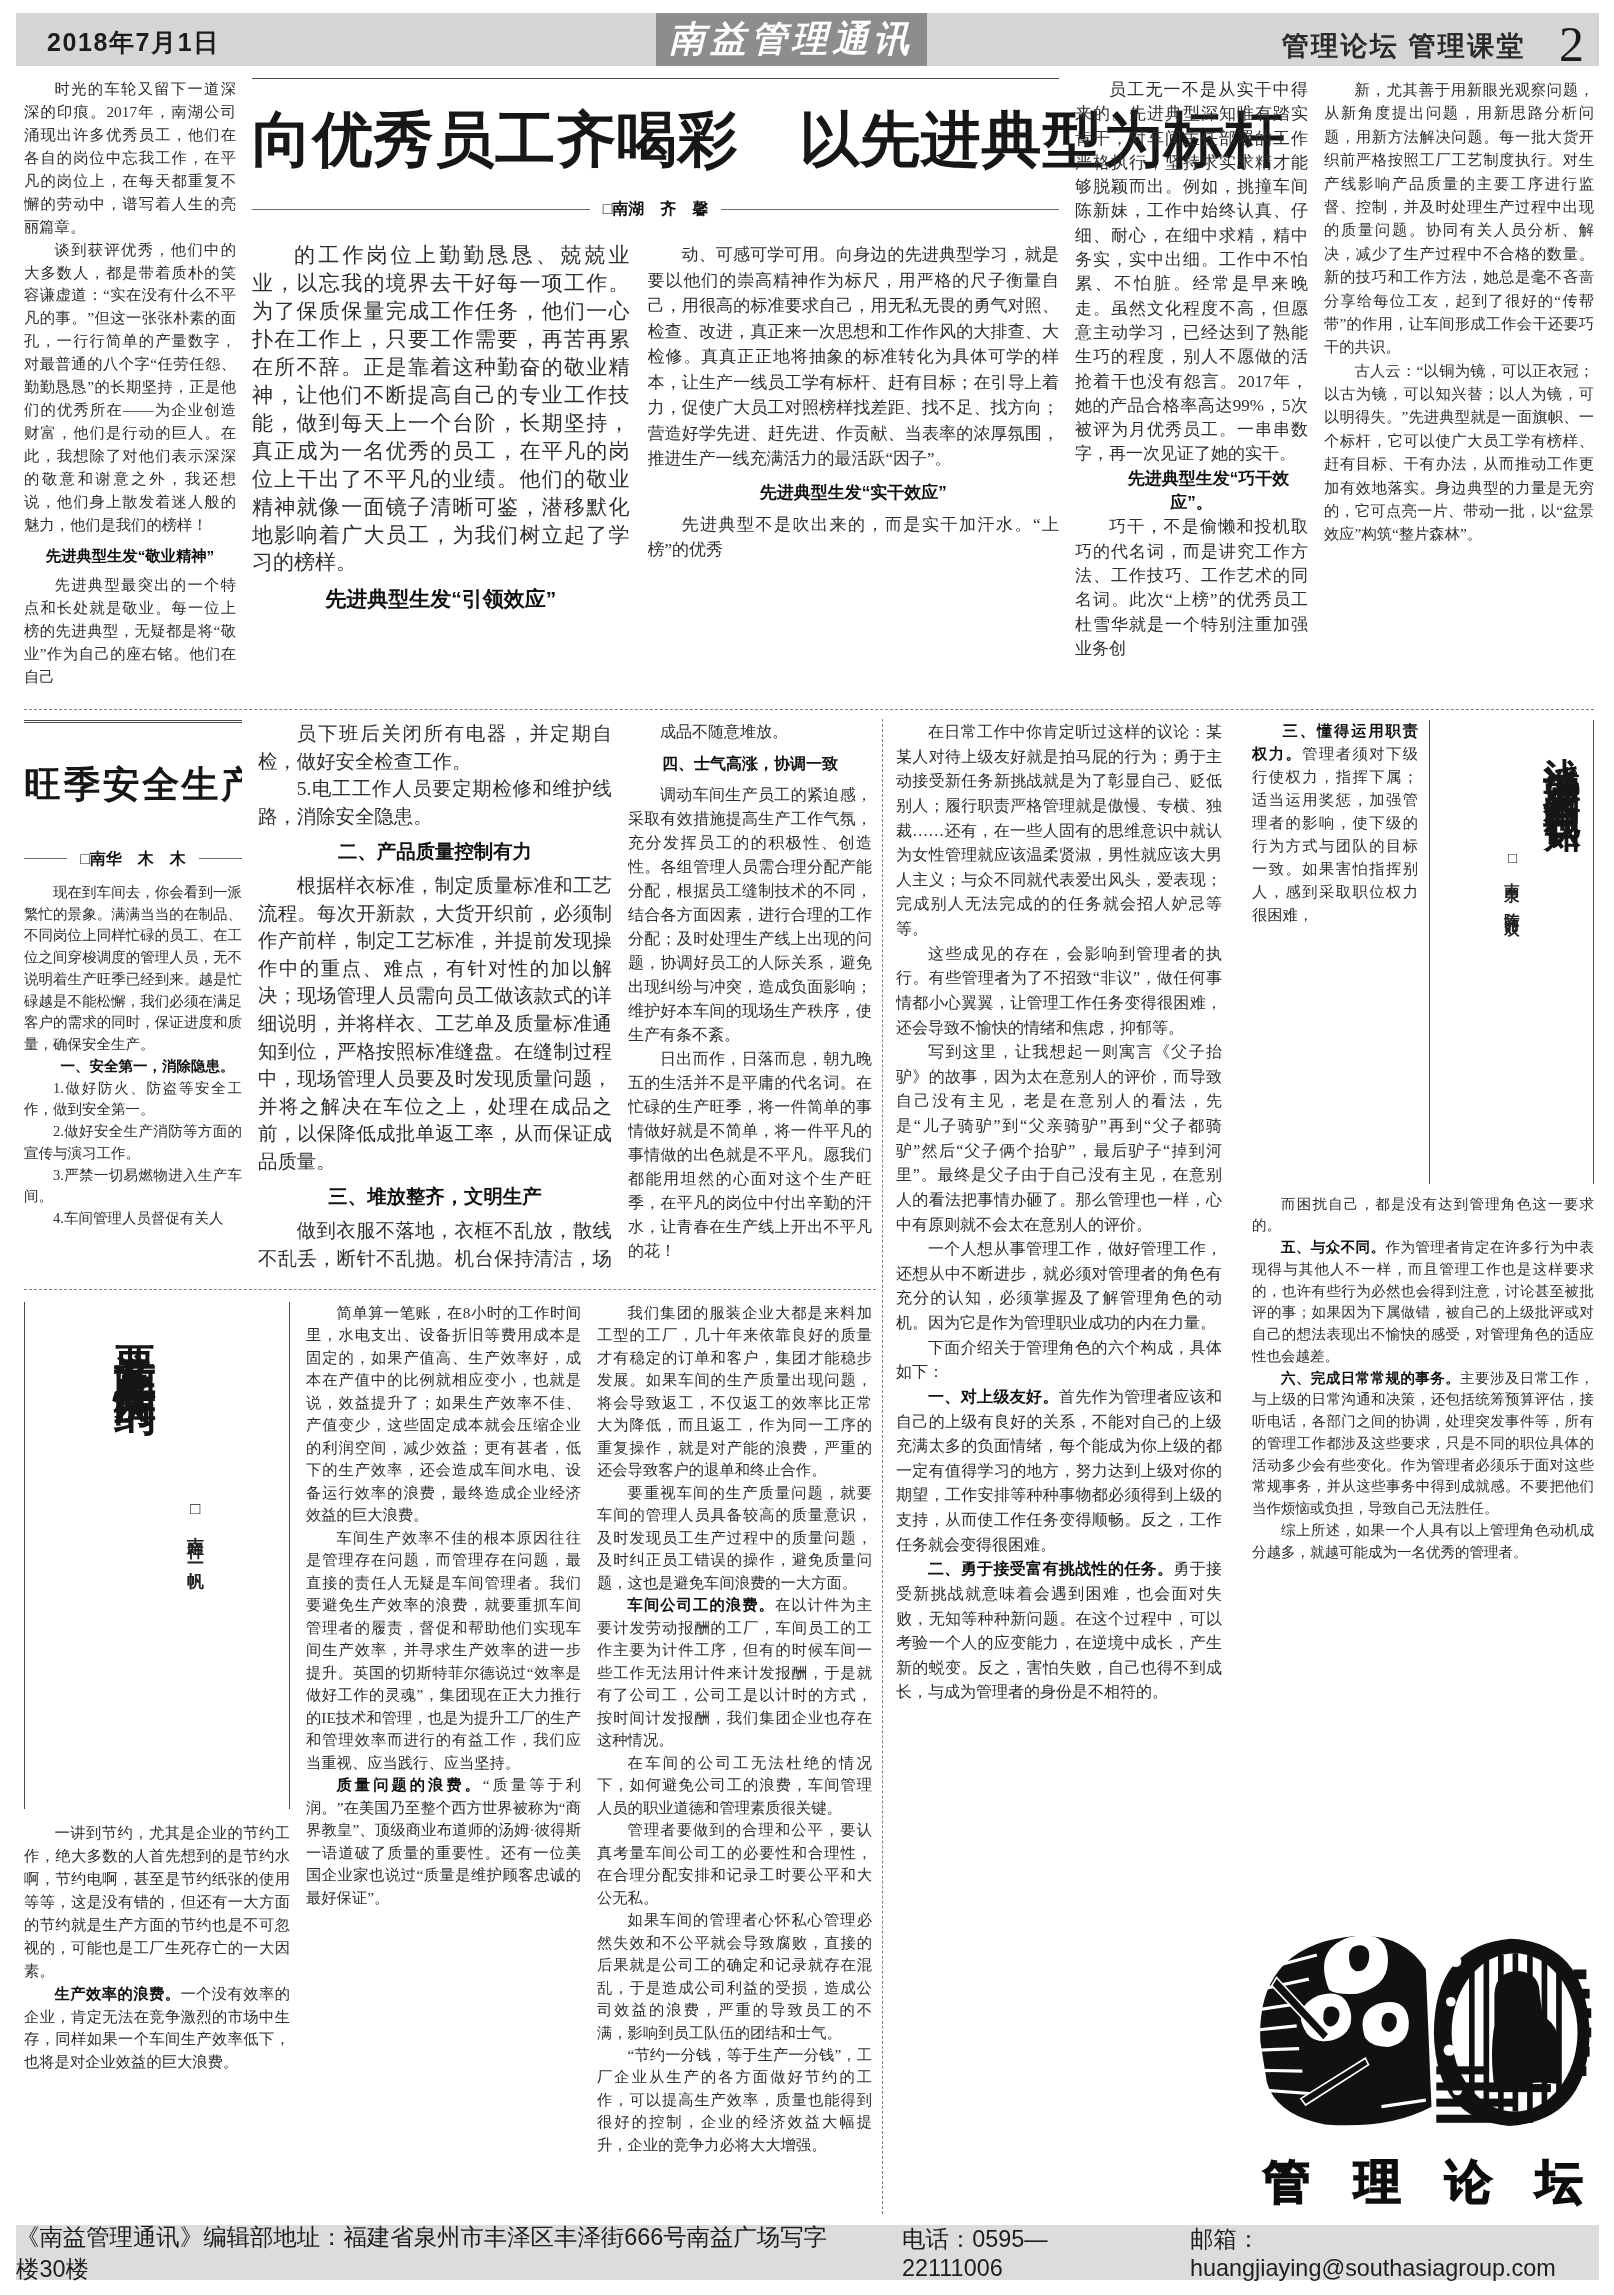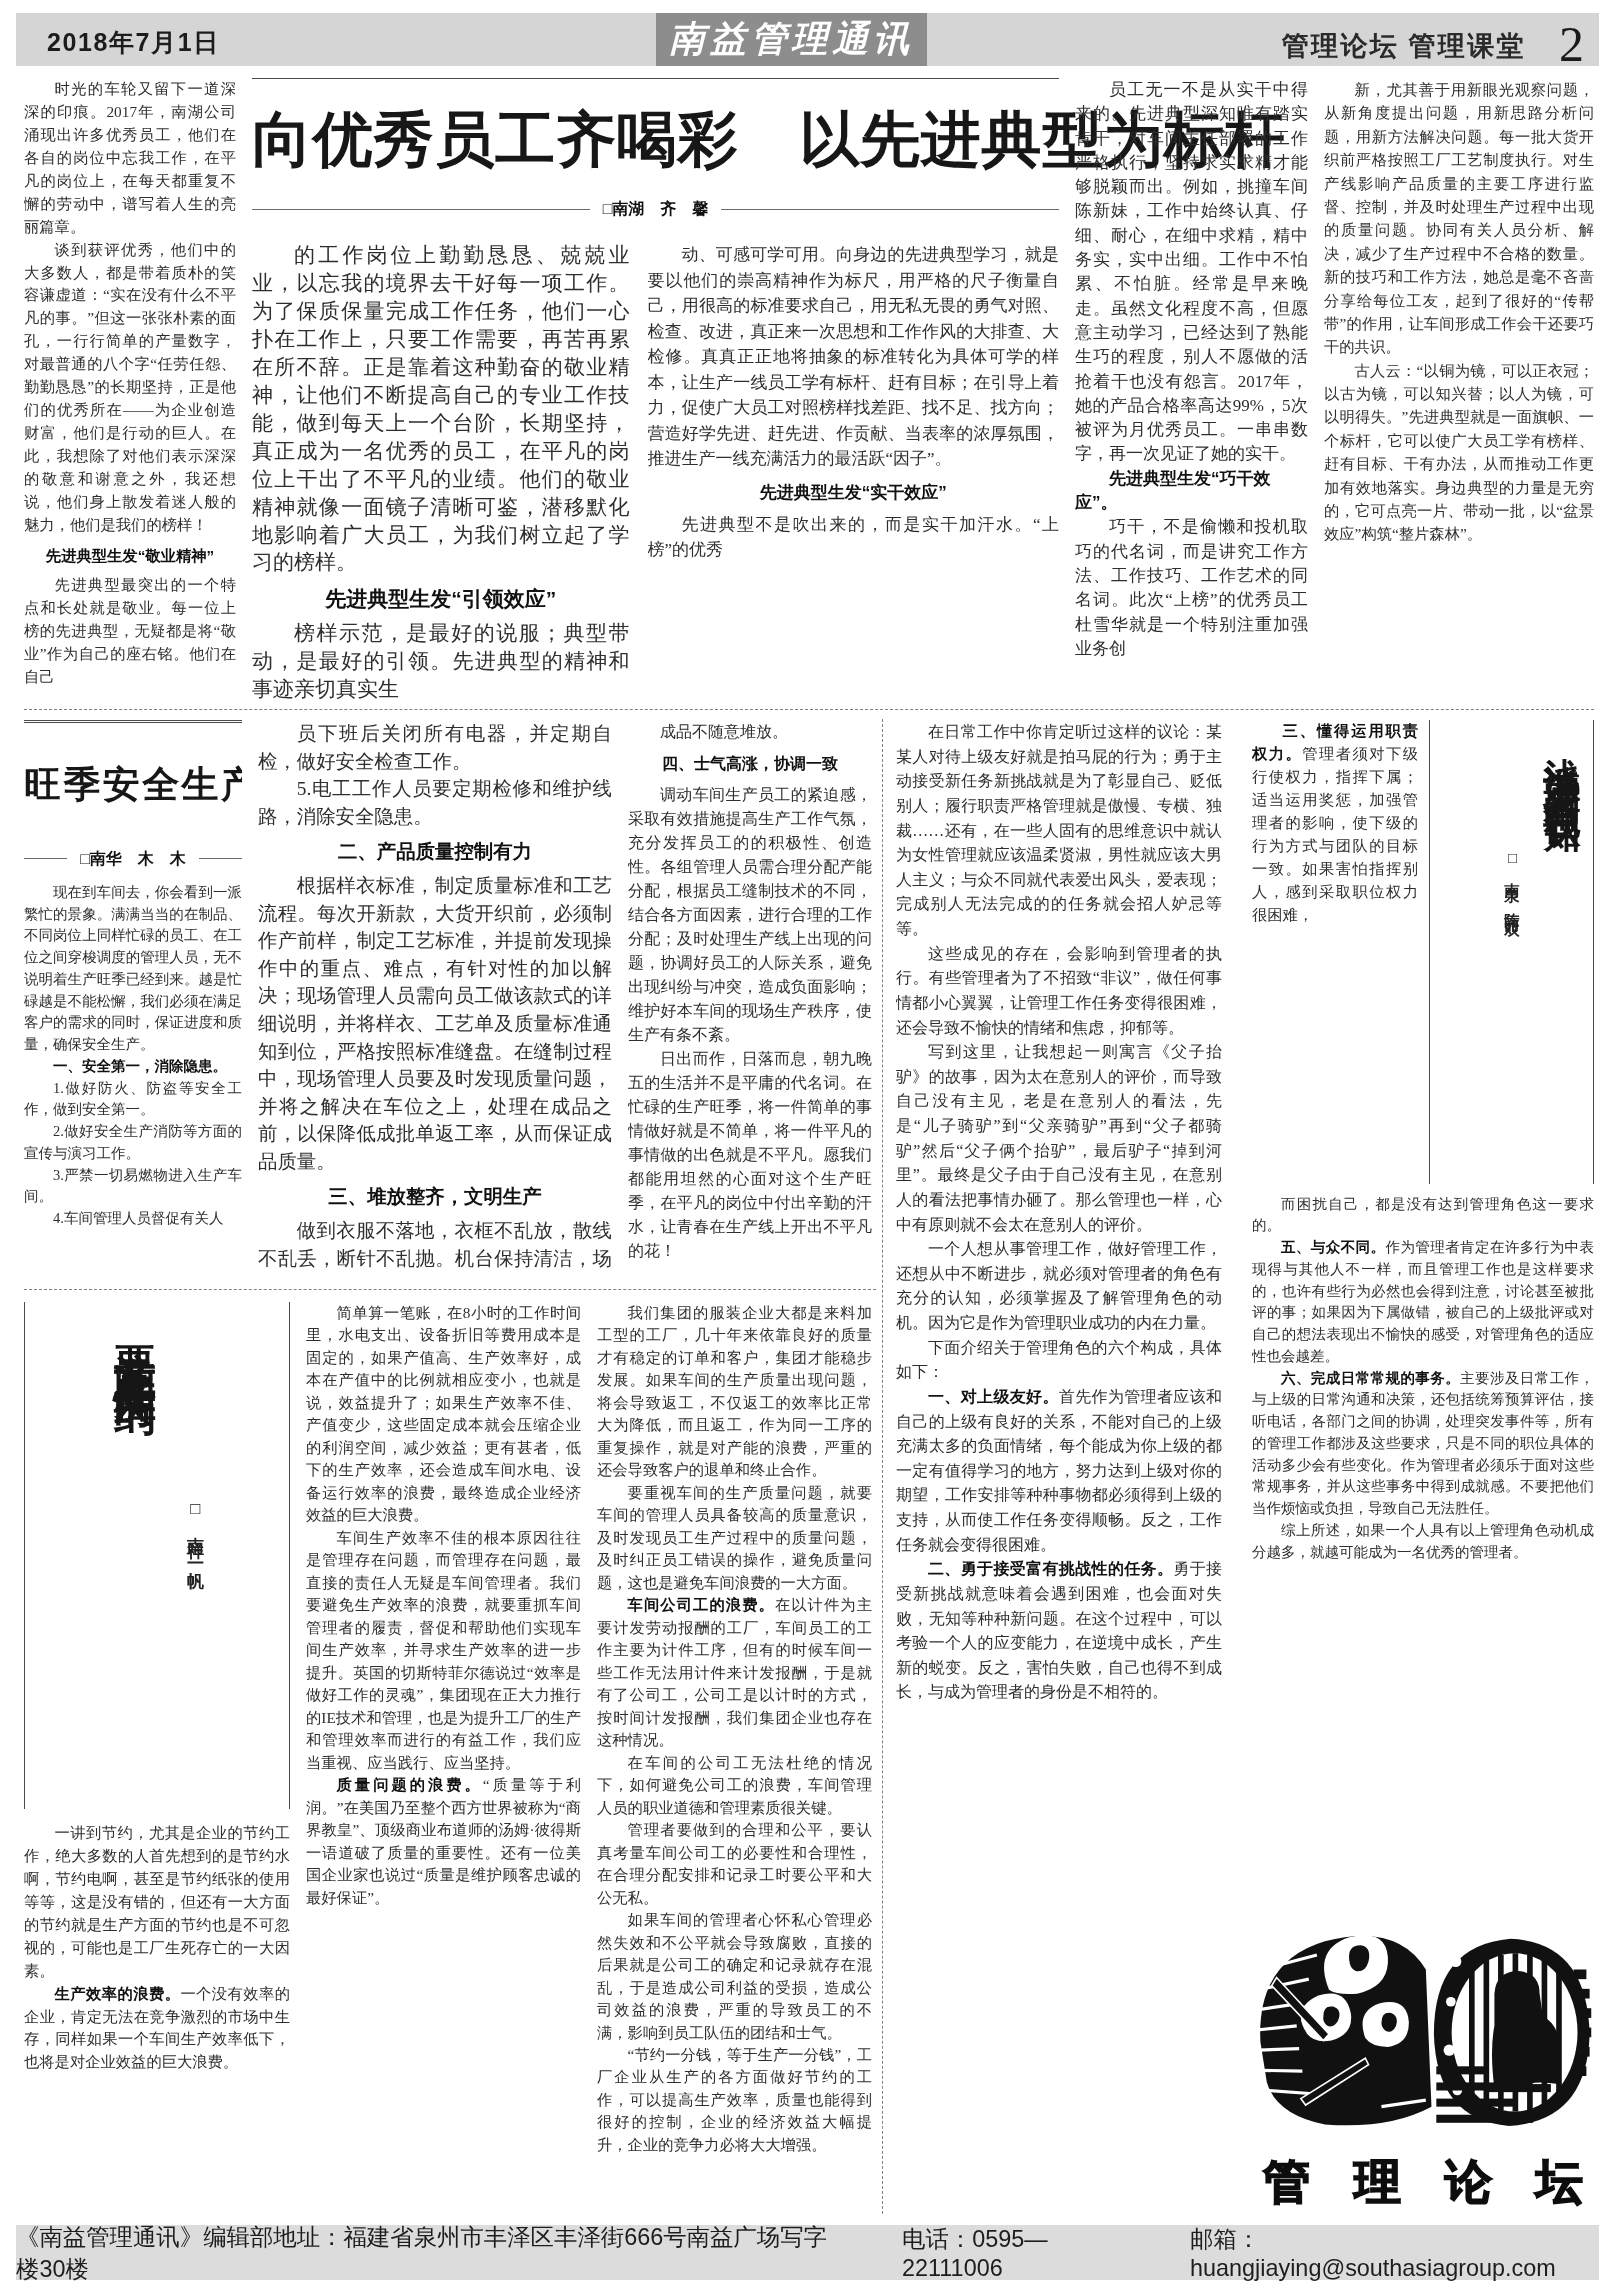--- a/index.html
+++ b/index.html
@@ -12,21 +12,21 @@
   
   .masthead-bar { position:absolute; left:16px; top:13px; width:1583px; height:53px; background:#d5d5d5; }
   .date { position:absolute; left:47px; top:26px; font-family:"Liberation Sans",sans-serif; font-weight:bold; font-size:25px; color:#1c1c1c; letter-spacing:1.6px;}
   .masthead-box { position:absolute; left:656px; top:13px; width:271px; height:53px; background:#8d8d8d; display:flex; align-items:center; justify-content:center; }
   .masthead-title { color:#ffffff; font-size:36px; font-weight:bold; letter-spacing:4.8px; font-style:italic;text-align:right; }
   .section-names { position:absolute; right:89px; top:27.5px; font-size:27px; font-weight:bold; color:#2a2a2a; letter-spacing:2.4px; }
   .page-num { position:absolute; right:31px; top:14.5px; font-size:50px; color:#1a1a1a; font-family:"Liberation Serif",serif; }
   
   .para { text-indent:2em; text-align:justify; line-height:inherit; }
   .subhead { text-align:center; font-family:"Liberation Sans","DejaVu Sans",sans-serif; font-weight:bold; color:#111; margin:8px 0 6.5px 0; }
-  .boldlead b, .boldline { font-family:"Liberation Sans","DejaVu Sans",sans-serif; font-weight:bold; color:#111; }
+  .boldlead b, .boldline { font-family:"Liberation Sans","DejaVu Sans",sans-serif; font-weight:bold; color:#111;text-align:center; }
   .boldline { display:block; text-indent:2em; }
   .col { overflow:hidden; }
   
   .art1 { position:absolute; left:24px; top:78px; width:1570px; height:623px; display:flex; gap:16px; }
   .a1c1 { width:212px; font-size:15.3px; line-height:1.5; }
   .a1mid { width:807px; display:flex; flex-direction:column; }
   .headline-block { border-top:1.6px solid #4a4a4a; padding-top:21px; height:153px; }
   .headline1 { font-size:60px; font-weight:bold; color:#171717; text-align:center; letter-spacing:0.8px; white-space:nowrap; }
   .byline-row { display:flex; align-items:center; gap:13px; margin-top:18px; }
   .byline-row .rule { flex:1; border-top:1.6px solid #6a6a6a; }
@@ -104,21 +104,20 @@
         <div class="byline-row">
           <span class="rule"></span>
           <span class="byline">□南湖　齐　馨</span>
           <span class="rule"></span>
         </div>
       </div>
       <div class="a1cols">
         <div class="col a1c2">
             <div class="para">的工作岗位上勤勤恳恳、兢兢业业，以忘我的境界去干好每一项工作。为了保质保量完成工作任务，他们一心扑在工作上，只要工作需要，再苦再累在所不辞。正是靠着这种勤奋的敬业精神，让他们不断提高自己的专业工作技能，做到每天上一个台阶，长期坚持，真正成为一名优秀的员工，在平凡的岗位上干出了不平凡的业绩。他们的敬业精神就像一面镜子清晰可鉴，潜移默化地影响着广大员工，为我们树立起了学习的榜样。</div>
             <div class="subhead">先进典型生发“引领效应”</div>
-            <div class="para">榜样示范，是最好的说服；典型带动，是最好的引领。先进典型的精神和事迹亲切真实生</div>
           </div>
         <div class="col a1c3">
             <div class="para">动、可感可学可用。向身边的先进典型学习，就是要以他们的崇高精神作为标尺，用严格的尺子衡量自己，用很高的标准要求自己，用无私无畏的勇气对照、检查、改进，真正来一次思想和工作作风的大排查、大检修。真真正正地将抽象的标准转化为具体可学的样本，让生产一线员工学有标杆、赶有目标；在引导上着力，促使广大员工对照榜样找差距、找不足、找方向；营造好学先进、赶先进、作贡献、当表率的浓厚氛围，推进生产一线充满活力的最活跃“因子”。</div>
             <div class="subhead">先进典型生发“实干效应”</div>
             <div class="para">先进典型不是吹出来的，而是实干加汗水。“上榜”的优秀</div>
           </div>
       </div>
     </div>
     <div class="col a1c4">
         <div class="para">员工无一不是从实干中得来的。先进典型深知唯有踏实肯干，对车间主任部署的工作严格执行，坚持求实求精才能够脱颖而出。例如，挑撞车间陈新妹，工作中始终认真、仔细、耐心，在细中求精，精中务实，实中出细。工作中不怕累、不怕脏。经常是早来晚走。虽然文化程度不高，但愿意主动学习，已经达到了熟能生巧的程度，别人不愿做的活抢着干也没有怨言。2017年，她的产品合格率高达99%，5次被评为月优秀员工。一串串数字，再一次见证了她的实干。</div>

